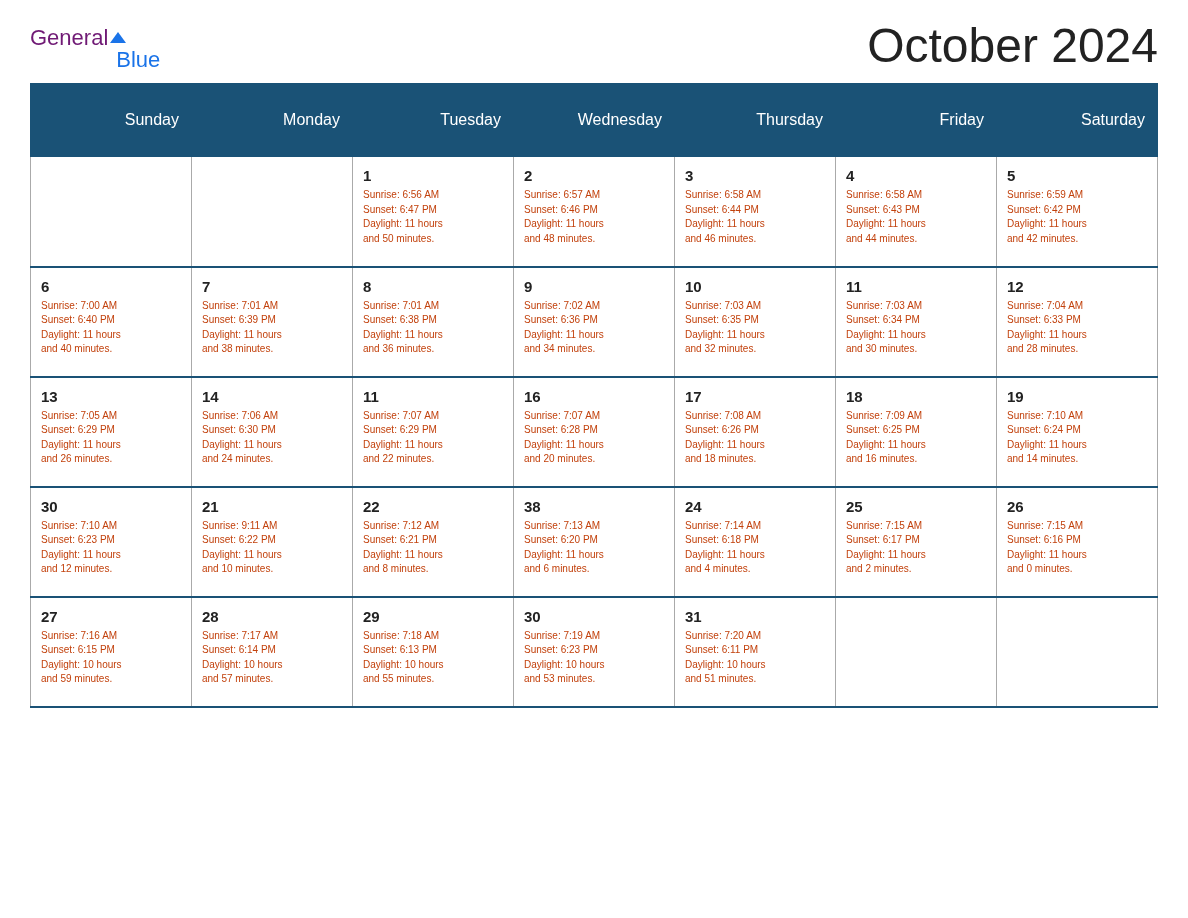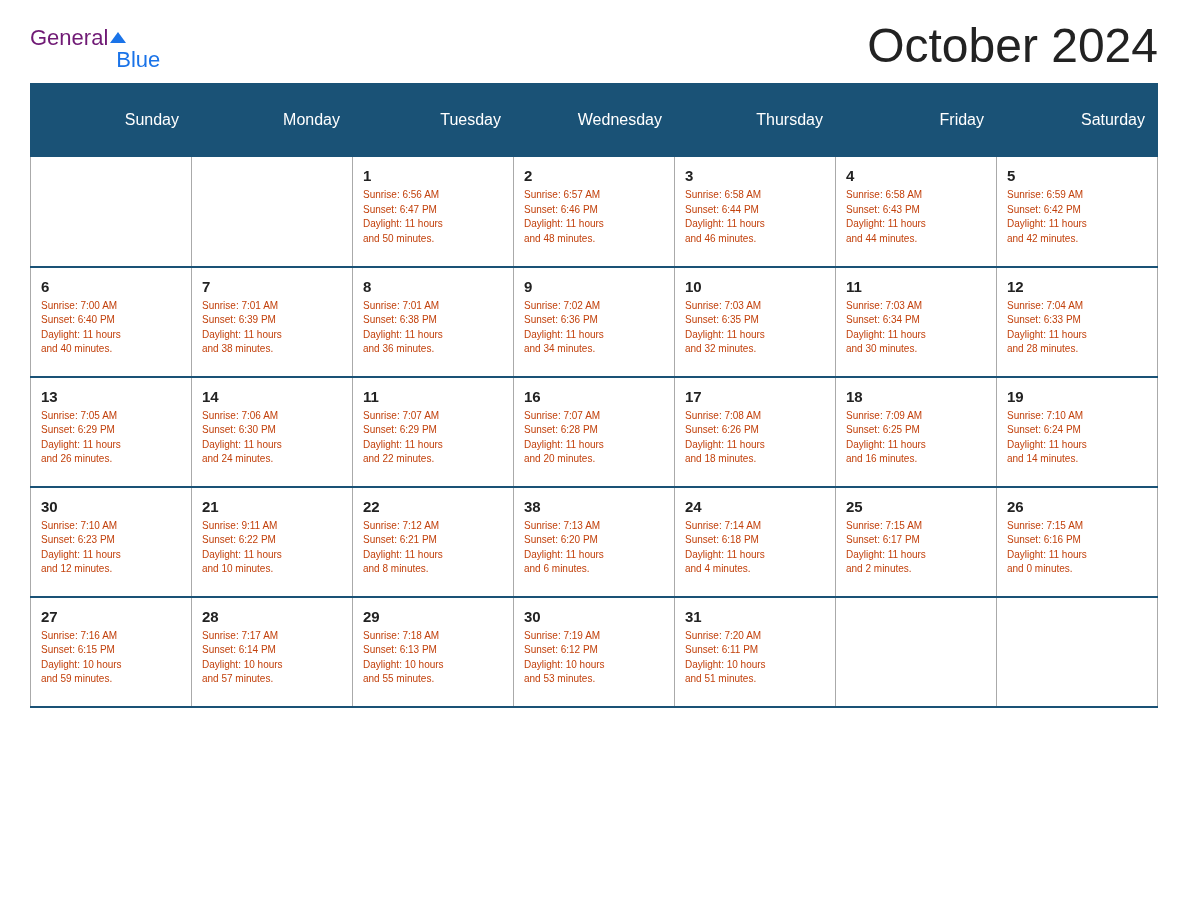--- a/index.html
+++ b/index.html
@@ -338,21 +338,21 @@
         <td>
           <span class="day-num">29</span>
           <div class="day-info" style="white-space: pre-line;">Sunrise: 7:18 AM
 Sunset: 6:13 PM
 Daylight: 10 hours
 and 55 minutes.</div>
         </td>
         <td>
           <span class="day-num">30</span>
           <div class="day-info" style="white-space: pre-line;">Sunrise: 7:19 AM
-Sunset: 6:12 PM
+Sunset: 6:23 PM
 Daylight: 10 hours
 and 53 minutes.</div>
         </td>
         <td>
           <span class="day-num">31</span>
           <div class="day-info" style="white-space: pre-line;">Sunrise: 7:20 AM
 Sunset: 6:11 PM
 Daylight: 10 hours
 and 51 minutes.</div>
         </td>

